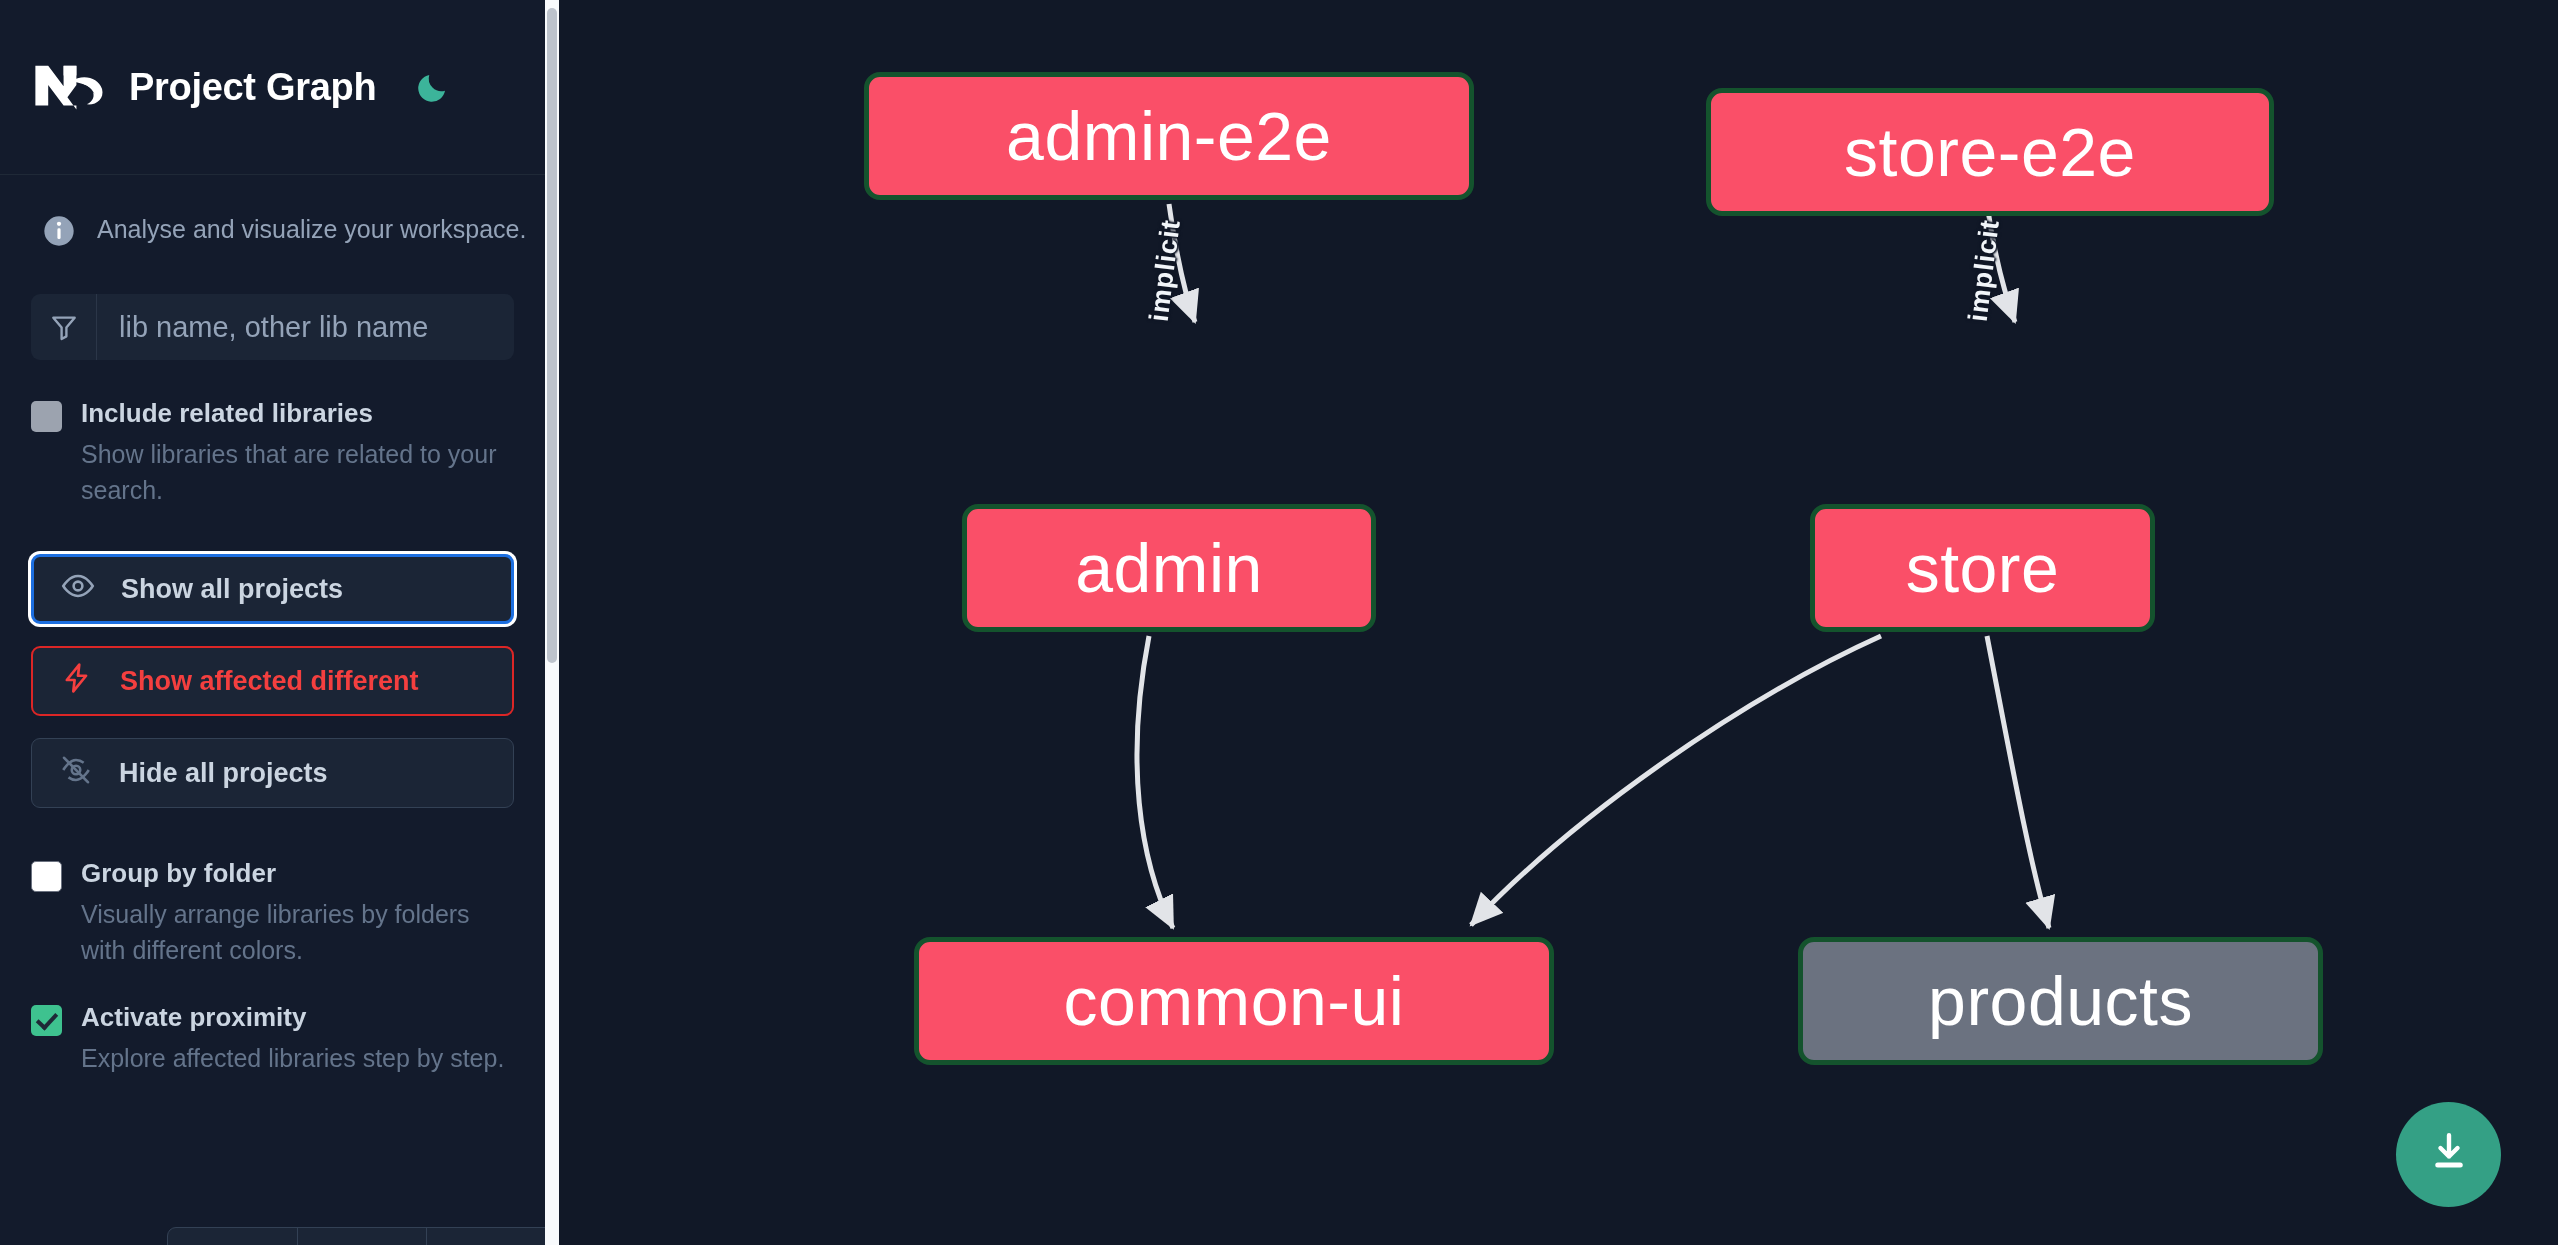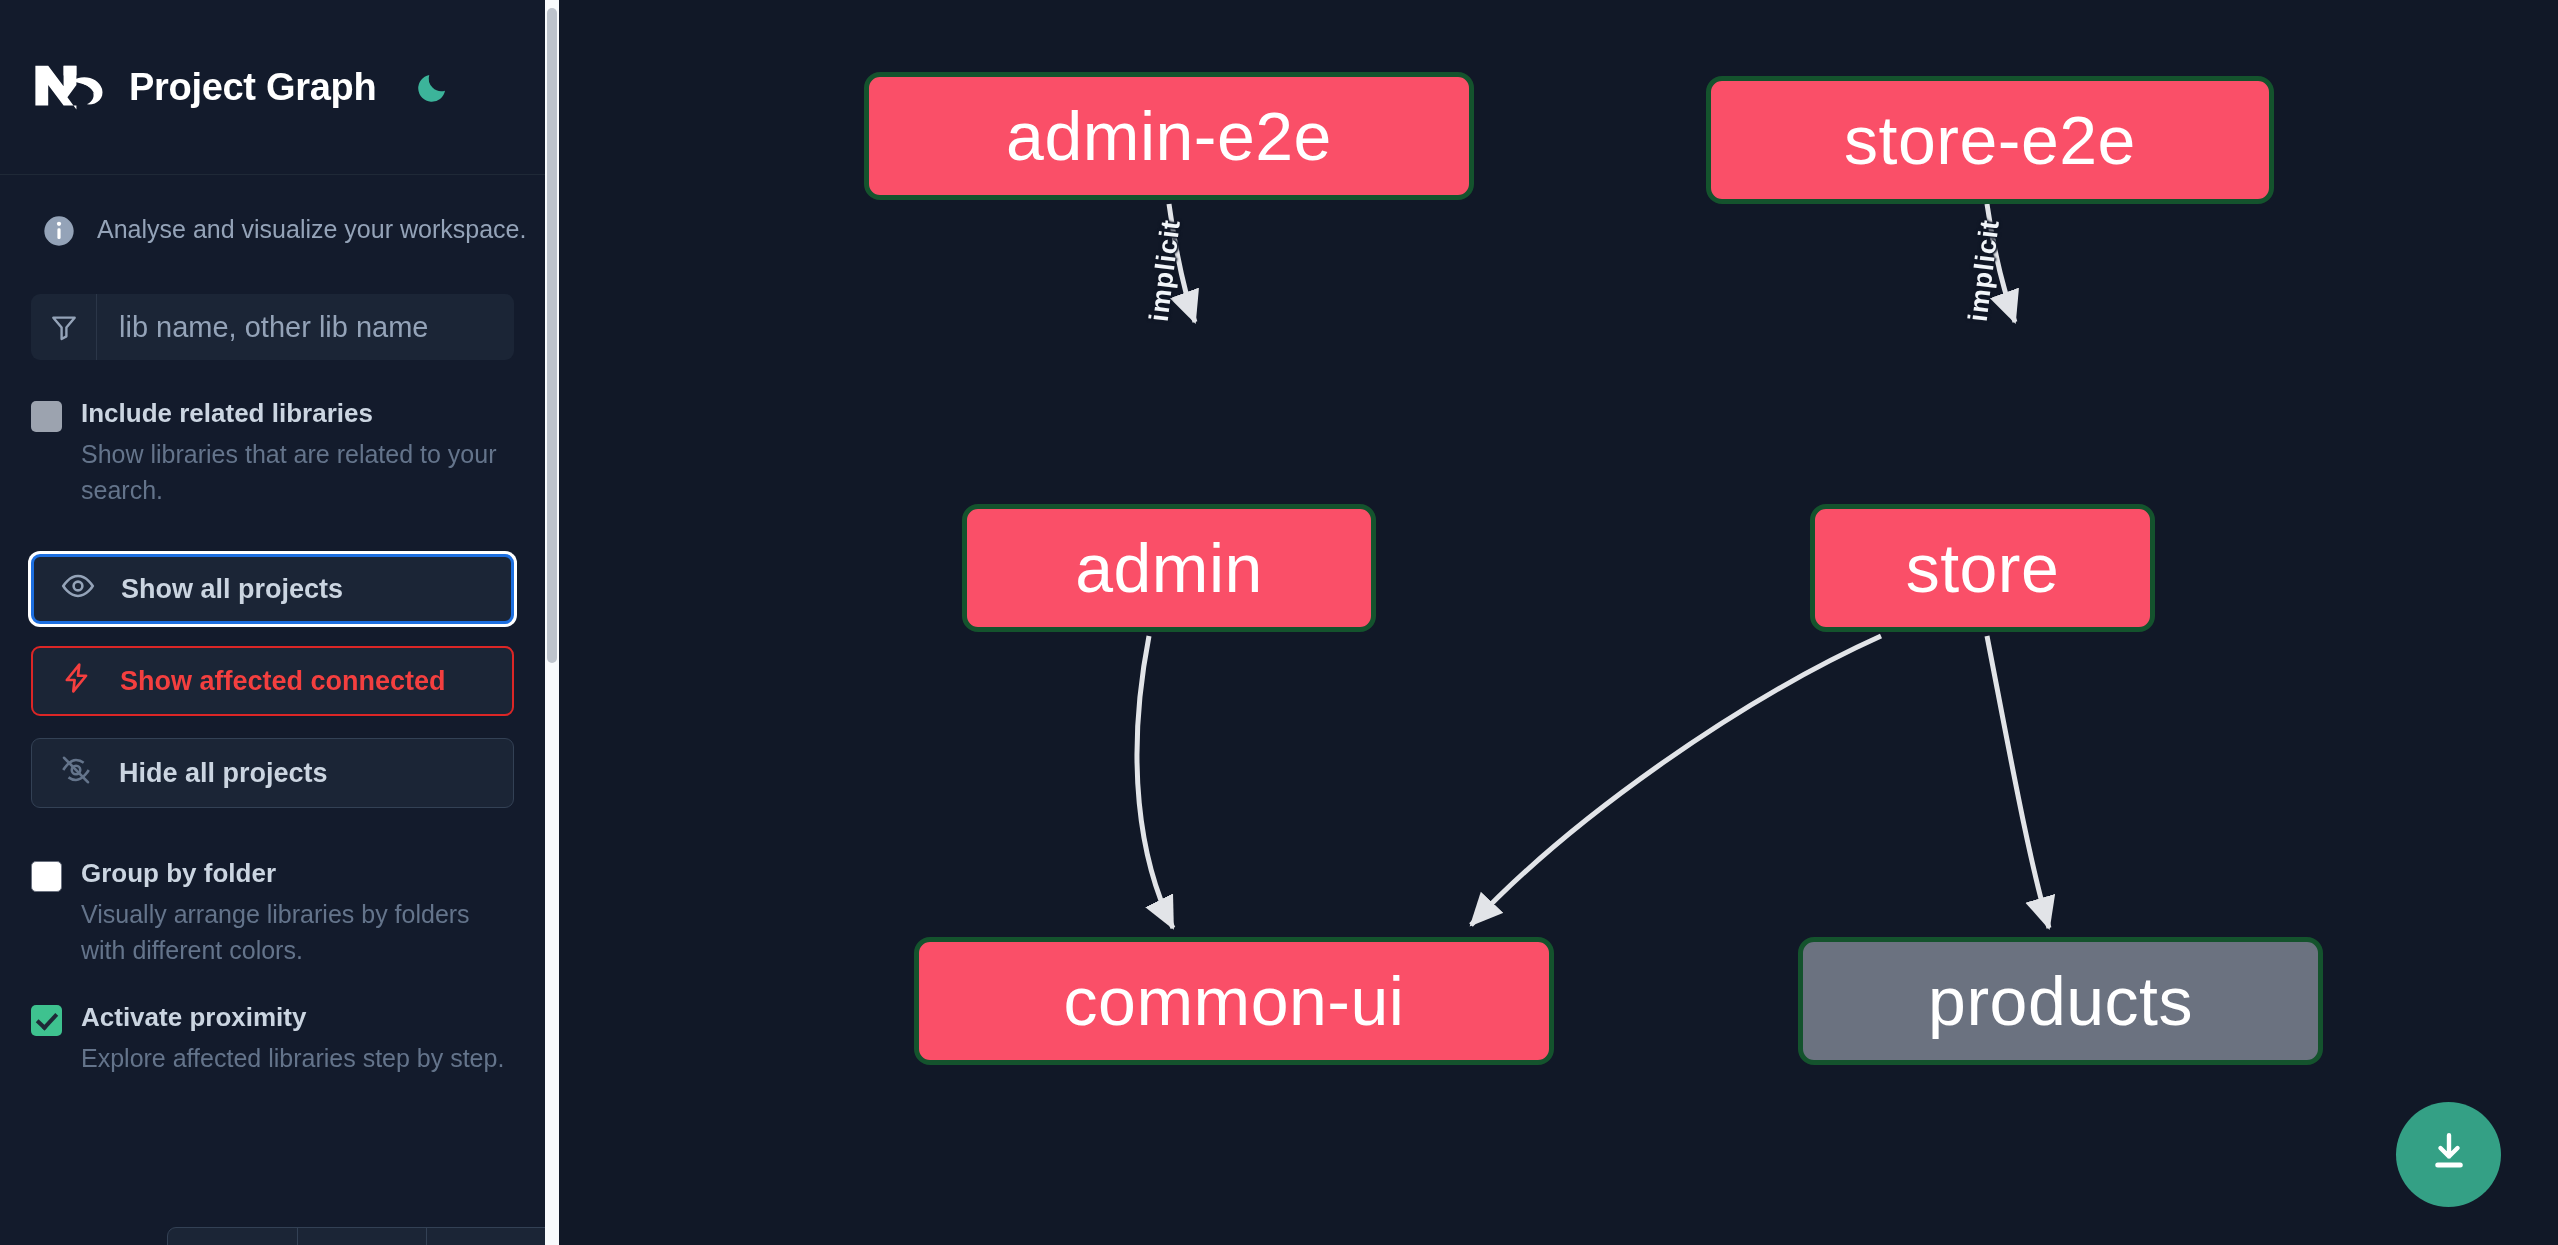--- a/index.html
+++ b/index.html
@@ -314,21 +314,21 @@
           </span>
           <span>Show all projects</span>
         </div>
 
         <div class="sb-btn danger">
           <span>
             <svg viewBox="0 0 24 24" width="34" height="34" aria-hidden="true">
               <path fill="none" stroke="#f43f3f" stroke-width="1.9" stroke-linejoin="round" d="M13.6 2.5 4.8 13.4h5.5L9.4 21.5l9-11.1h-5.7Z"></path>
             </svg>
           </span>
-          <span>Show affected connected</span>
+          <span>Show affected different</span>
         </div>
 
         <div class="sb-btn">
           <span>
             <svg viewBox="0 0 24 24" width="34" height="34" aria-hidden="true">
               <path fill="none" stroke="#64748b" stroke-width="1.8" d="M3 12s4-7 9-7a9 9 0 0 1 5.4 1.9M21 12s-4 7-9 7a9 9 0 0 1-5.3-1.8"></path>
               <circle cx="12" cy="12" r="3" fill="none" stroke="#64748b" stroke-width="1.8"></circle>
               <path stroke="#64748b" stroke-width="1.9" stroke-linecap="round" d="M3.6 3.4 20.4 20.6"></path>
             </svg>
           </span>
@@ -378,21 +378,21 @@
         <path d="M590,636 C566,760 580,860 614,928"></path>
         <path d="M1322,636 C1180,700 1010,820 912,925"></path>
         <path d="M1428,636 C1452,760 1470,860 1490,928"></path>
       </g>
     </svg>
 
     <div class="node" style="left:305px;top:72px;width:610px;height:128px">
       <span>admin-e2e</span>
     </div>
 
-    <div class="node" style="left:1147px;top:76px;width:568px;height:128px">
+    <div class="node" style="left:1147px;top:88px;width:568px;height:128px">
       <span>store-e2e</span>
     </div>
 
     <div class="node" style="left:403px;top:504px;width:414px;height:128px">
       <span>admin</span>
     </div>
 
     <div class="node" style="left:1251px;top:504px;width:345px;height:128px">
       <span>store</span>
     </div>

